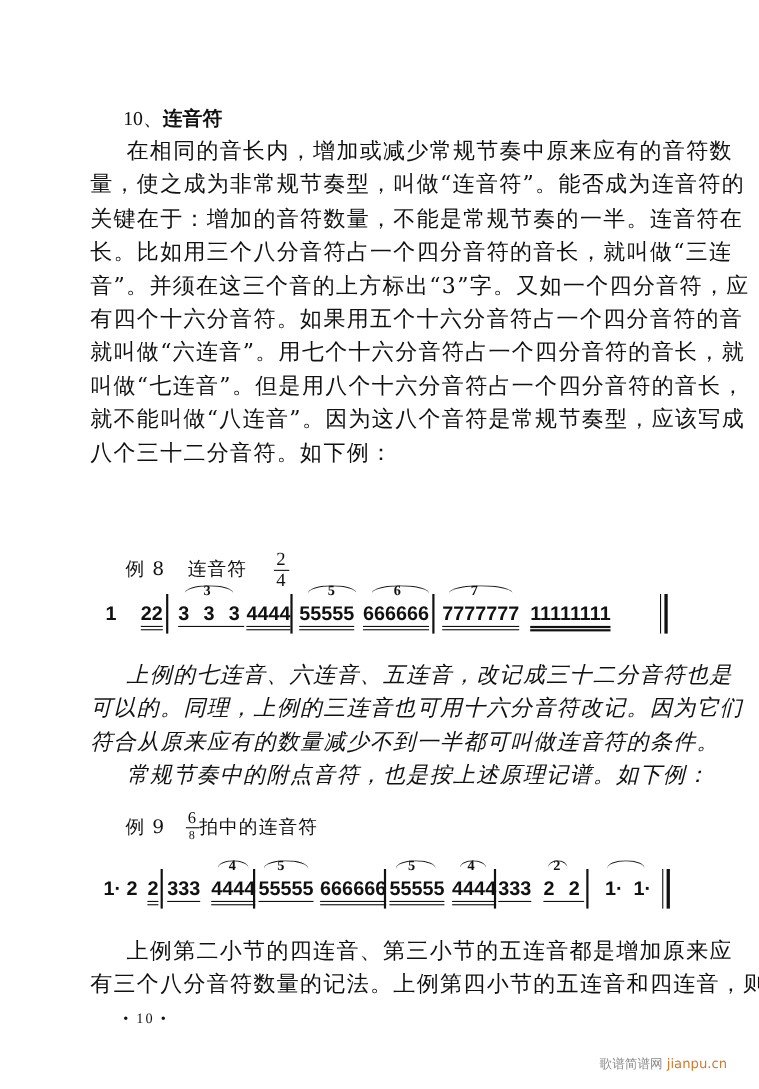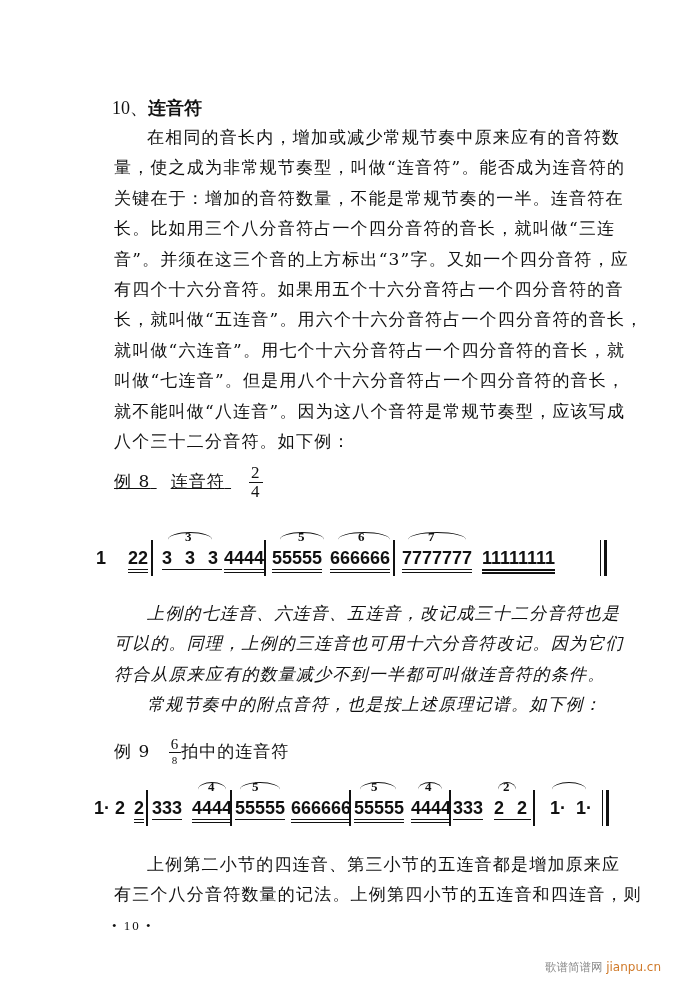--- a/index.html
+++ b/index.html
@@ -7,32 +7,32 @@
       width: 690px; height: 990px; background: #ffffff; position: relative; overflow: hidden;
       font-family: "DejaVu Serif", "Liberation Serif", serif; color: #111;
     }
     .page { position: absolute; left: 0; top: 0; width: 690px; height: 990px; padding-left: 40px; }
     .heading {
       position: absolute; left: 112px; top: 96px; font-size: 18px; line-height: 24px;
     }
     .heading .num { font-family: "Liberation Serif", serif; font-size: 18px; }
     .heading .title { font-weight: bold; font-family: "DejaVu Sans", sans-serif; }
     .para {
-      position: absolute; left: 82px; width: 500px; font-size: 17px; line-height: 30.4px;
-      letter-spacing: 1.2px; text-align: justify; text-align-last: left; margin-left: 32px;
+      position: absolute; left: 82px; width: 500px; font-size: 20px; line-height: 30.4px;
+      letter-spacing: 1.2px; text-align: justify; text-align-last: left;
     }
     .para .line { display: block; white-space: nowrap; }
     .p1 { top: 122px; }
     .p2 { top: 598px; font-style: italic; }
     .p3 { top: 849px; }
     .indent { padding-left: 33px; }
     .label {
       position: absolute; font-size: 17px; line-height: 22px; letter-spacing: 1px;
     }
-    .ex8 { left: 114px; top: 464px; text-decoration: underline; }
+    .ex8 { left: 114px; top: 500px; }
     .ex9 { left: 114px; top: 737px; }
     .frac {
       display: inline-block; vertical-align: middle; text-align: center; line-height: 18px;
       font-family: "Liberation Serif", serif; font-size: 17px; margin-left: 18px;
     }
     .frac .n { display: block; border-bottom: 1px solid #111; padding: 0 2px; }
     .frac .d { display: block; }
     .frac.small { font-size: 15px; line-height: 15px; margin-left: 12px; margin-right: 0; }
     .frac.small .d { font-size: 11px; }
     .staff {
@@ -70,21 +70,20 @@
     <span class="num">10、</span><span class="title">连音符</span>
   </div>
 
   <div class="para p1">
     <span class="line indent">在相同的音长内，增加或减少常规节奏中原来应有的音符数</span>
     <span class="line">量，使之成为非常规节奏型，叫做“连音符”。能否成为连音符的</span>
     <span class="line">关键在于：增加的音符数量，不能是常规节奏的一半。连音符在</span>
     <span class="line">长。比如用三个八分音符占一个四分音符的音长，就叫做“三连</span>
     <span class="line">音”。并须在这三个音的上方标出“3”字。又如一个四分音符，应</span>
     <span class="line">有四个十六分音符。如果用五个十六分音符占一个四分音符的音</span>
-    <span class="line">长，就叫做“五连音”。用六个十六分音符占一个四分音符的音长，</span>
     <span class="line">就叫做“六连音”。用七个十六分音符占一个四分音符的音长，就</span>
     <span class="line">叫做“七连音”。但是用八个十六分音符占一个四分音符的音长，</span>
     <span class="line">就不能叫做“八连音”。因为这八个音符是常规节奏型，应该写成</span>
     <span class="line">八个三十二分音符。如下例：</span>
   </div>
 
   <div class="label ex8">
     <span>例 8</span>
     <span style="margin-left:14px">连音符</span>
     <span class="frac">

